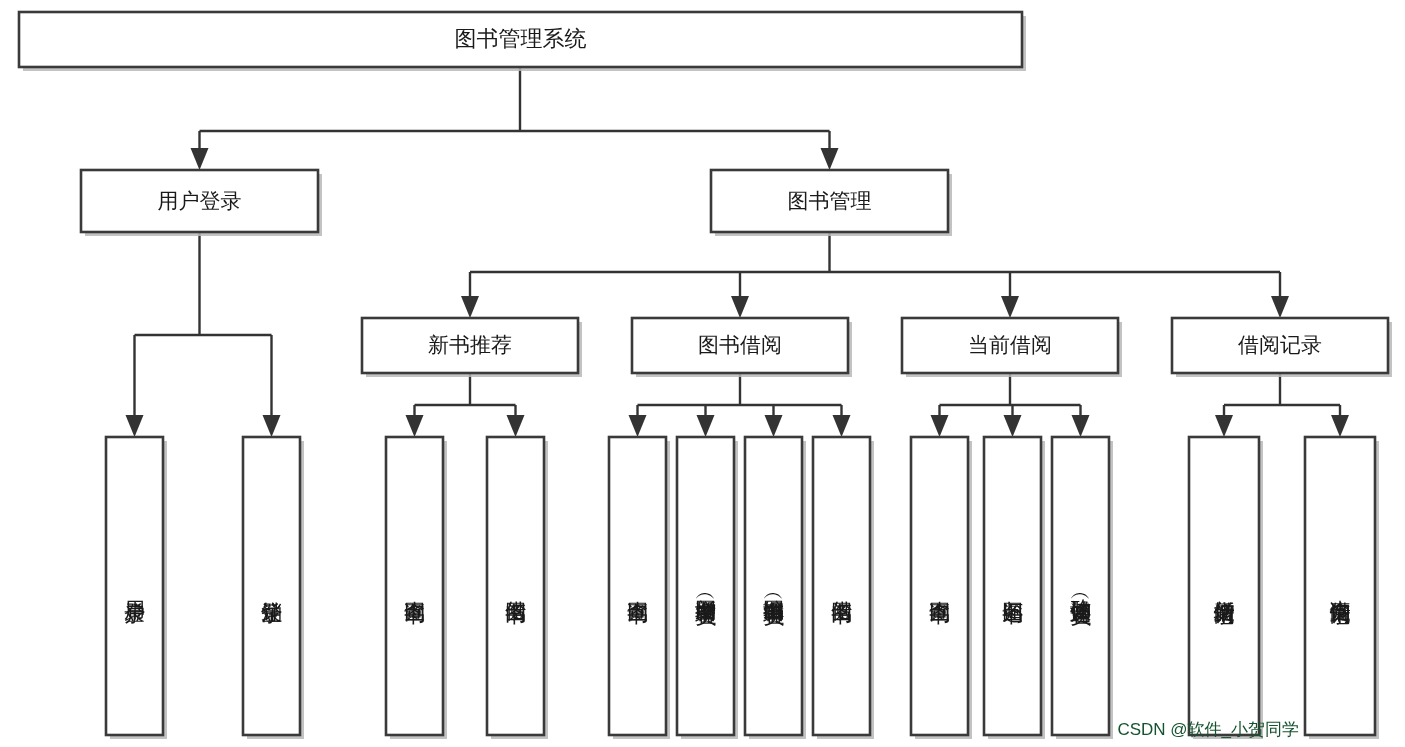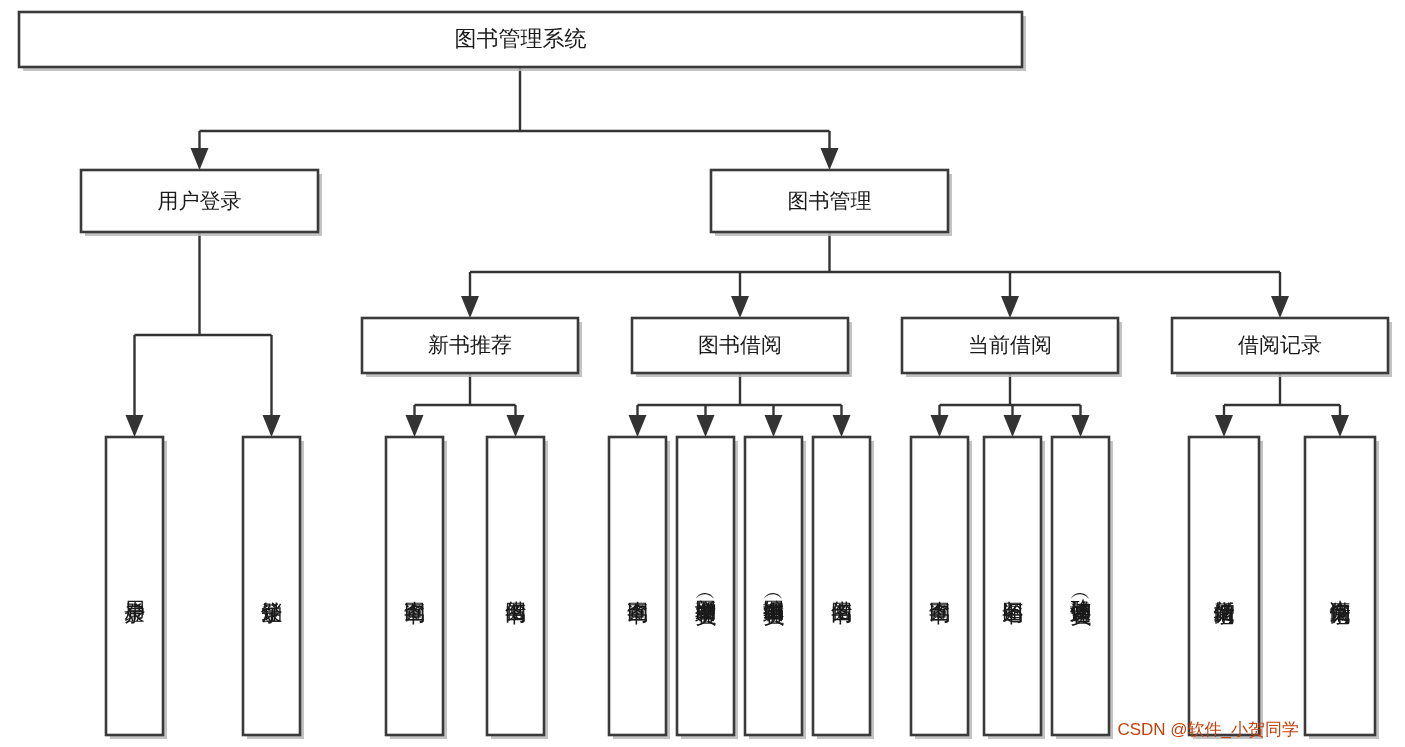--- a/index.html
+++ b/index.html
@@ -74,21 +74,21 @@
     color: #1a1a1a;
     letter-spacing: 1px;
     white-space: nowrap;
   }
   .watermark {
     position: absolute;
     right: 10px;
     bottom: 6px;
     font-family: "Liberation Sans", "DejaVu Sans", sans-serif;
     font-size: 17px;
-    color: #c2410c;
+    color: #14532d;
     white-space: nowrap;
   }
 </style>
 </head>
 <body>
 
 <div id="diagram-root">
 
   <svg class="flow" viewBox="0 0 1405 747">
     <defs></defs>

